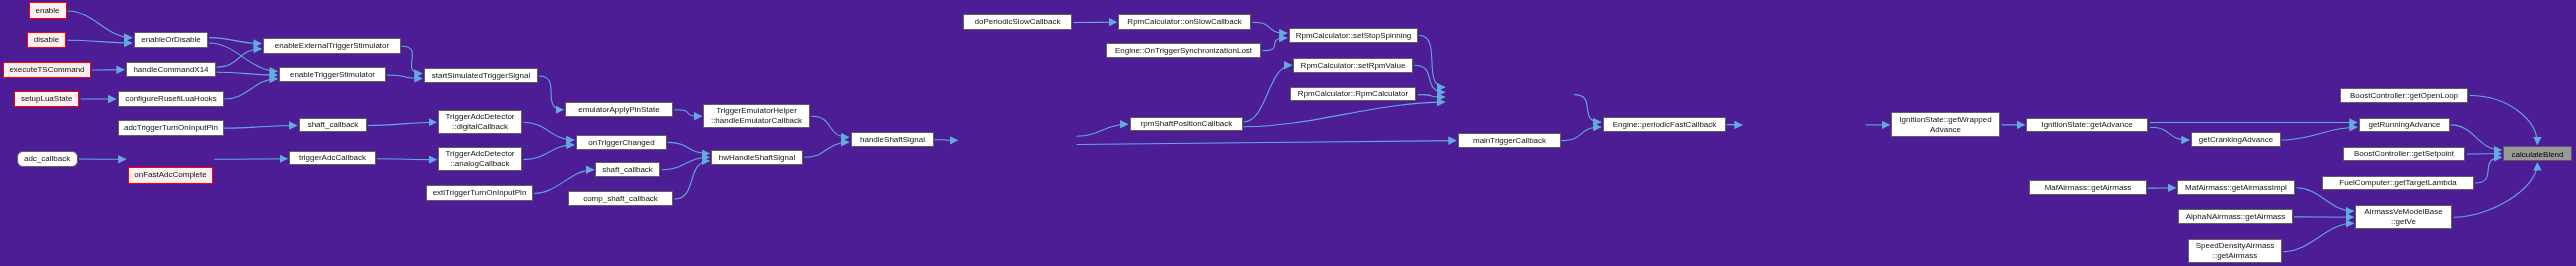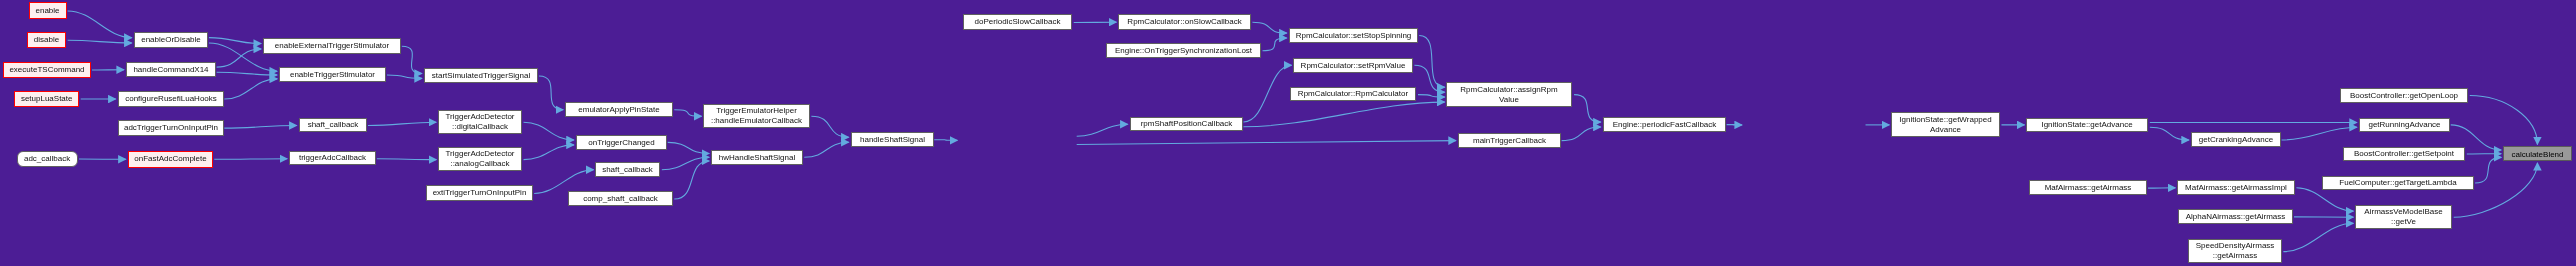--- a/index.html
+++ b/index.html
@@ -110,21 +110,21 @@
     </div>
     <div class="node plain" style="left: 126px; top: 62px; width: 90px; height: 15.4px;">
       <div class="lbl">handleCommandX14</div>
     </div>
     <div class="node plain" style="left: 118px; top: 91px; width: 106px; height: 16px;">
       <div class="lbl">configureRusefiLuaHooks</div>
     </div>
     <div class="node plain" style="left: 118px; top: 120px; width: 106px; height: 16px;">
       <div class="lbl">adcTriggerTurnOnInputPin</div>
     </div>
-    <div class="node entry" style="left: 128px; top: 151px; width: 85px; height: 16.6px;">
+    <div class="node entry" style="left: 128px; top: 167px; width: 85px; height: 16.6px;">
       <div class="lbl">onFastAdcComplete</div>
     </div>
     <div class="node plain" style="left: 263px; top: 38px; width: 138px; height: 16px;">
       <div class="lbl">enableExternalTriggerStimulator</div>
     </div>
     <div class="node plain" style="left: 279px; top: 67px; width: 107px; height: 15.4px;">
       <div class="lbl">enableTriggerStimulator</div>
     </div>
     <div class="node plain" style="left: 299px; top: 118px; width: 68px; height: 14.2px;">
       <div class="lbl">shaft_callback</div>
@@ -181,24 +181,20 @@
       <div class="lbl">rpmShaftPositionCallback</div>
     </div>
     <div class="node plain" style="left: 1289px; top: 28px; width: 129px; height: 15px;">
       <div class="lbl">RpmCalculator::setStopSpinning</div>
     </div>
     <div class="node plain" style="left: 1293px; top: 58px; width: 120px; height: 15px;">
       <div class="lbl">RpmCalculator::setRpmValue</div>
     </div>
     <div class="node plain" style="left: 1290px; top: 87px; width: 126px; height: 14.2px;">
       <div class="lbl">RpmCalculator::RpmCalculator</div>
-    </div>
-    <div class="node plain" style="left: 1446px; top: 82px; width: 126px; height: 25px;">
-      <div class="lbl">RpmCalculator::assignRpm</div>
-      <div class="lbl">Value</div>
     </div>
     <div class="node plain" style="left: 1458px; top: 133px; width: 103px; height: 15px;">
       <div class="lbl">mainTriggerCallback</div>
     </div>
     <div class="node plain" style="left: 1603px; top: 117px; width: 123px; height: 15px;">
       <div class="lbl">Engine::periodicFastCallback</div>
     </div>
     <div class="node plain" style="left: 1891px; top: 112px; width: 109px; height: 25px;">
       <div class="lbl">IgnitionState::getWrapped</div>
       <div class="lbl">Advance</div>

